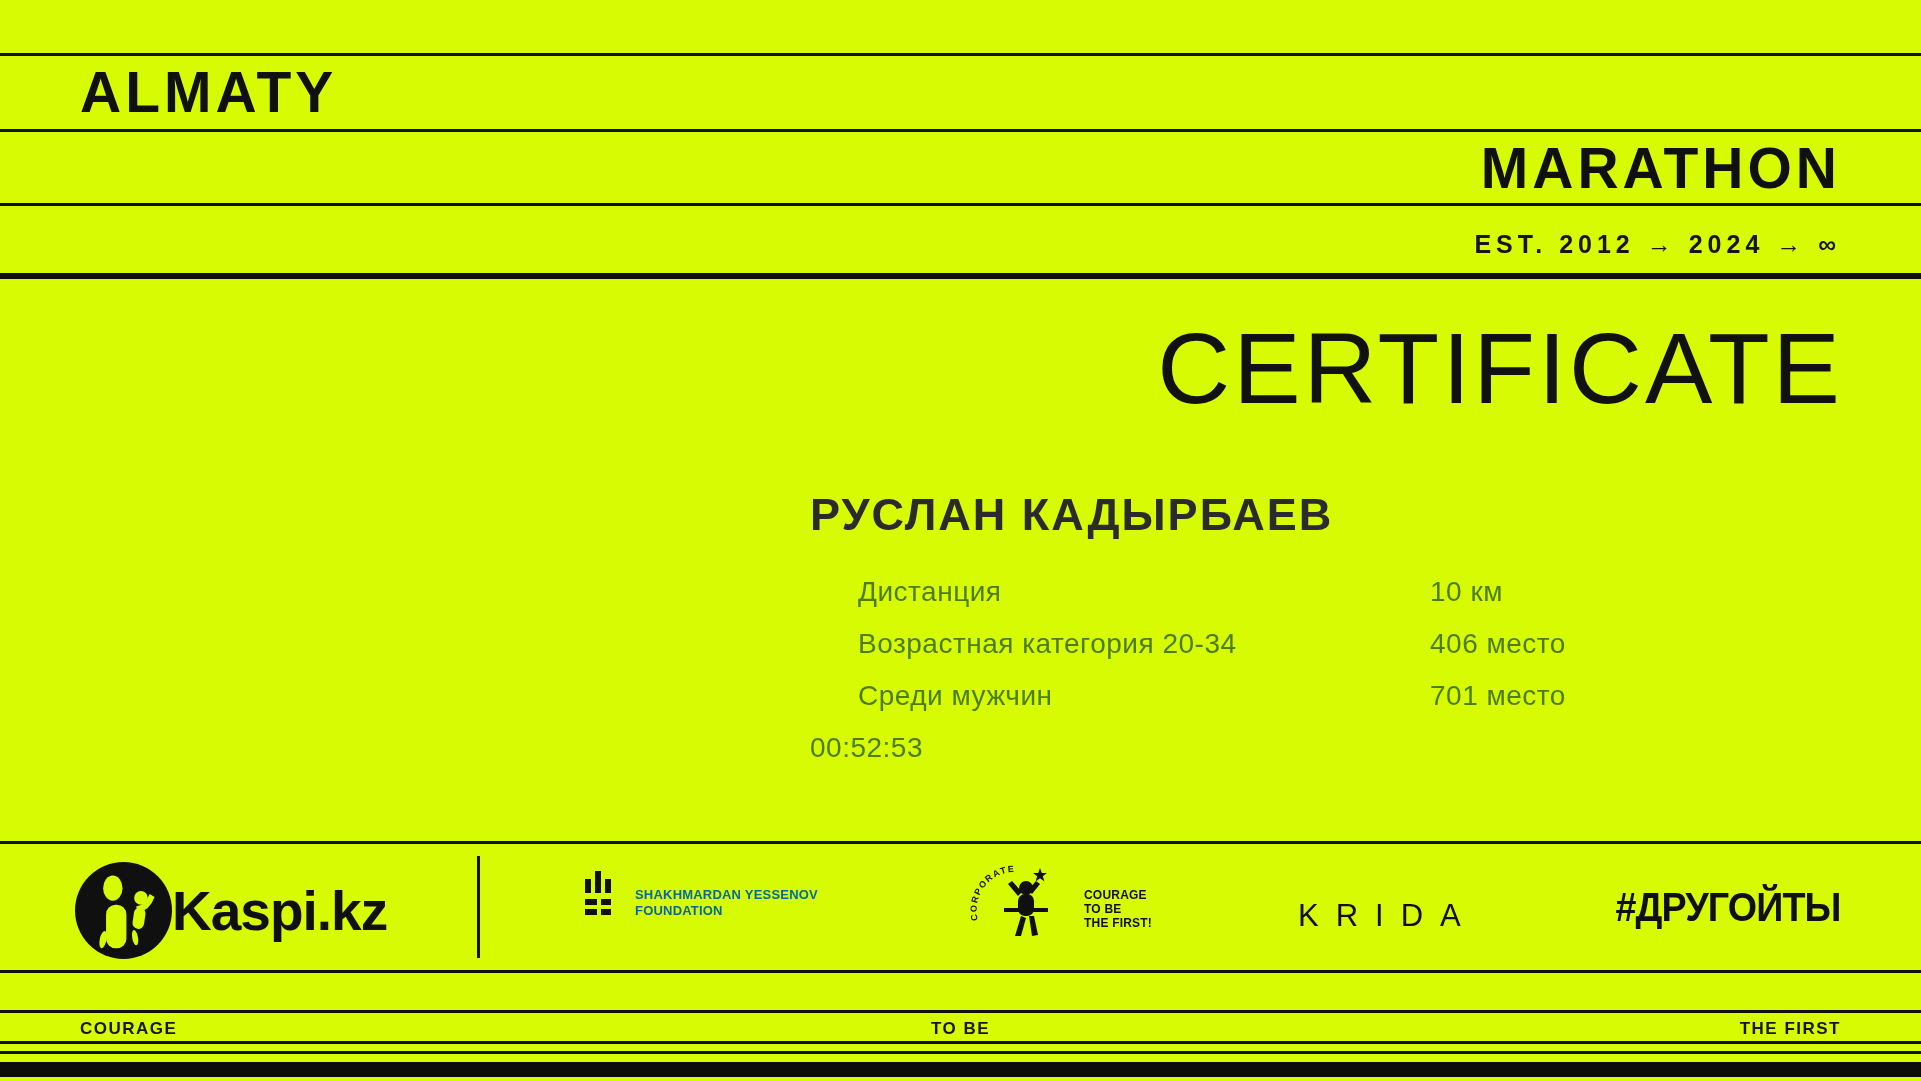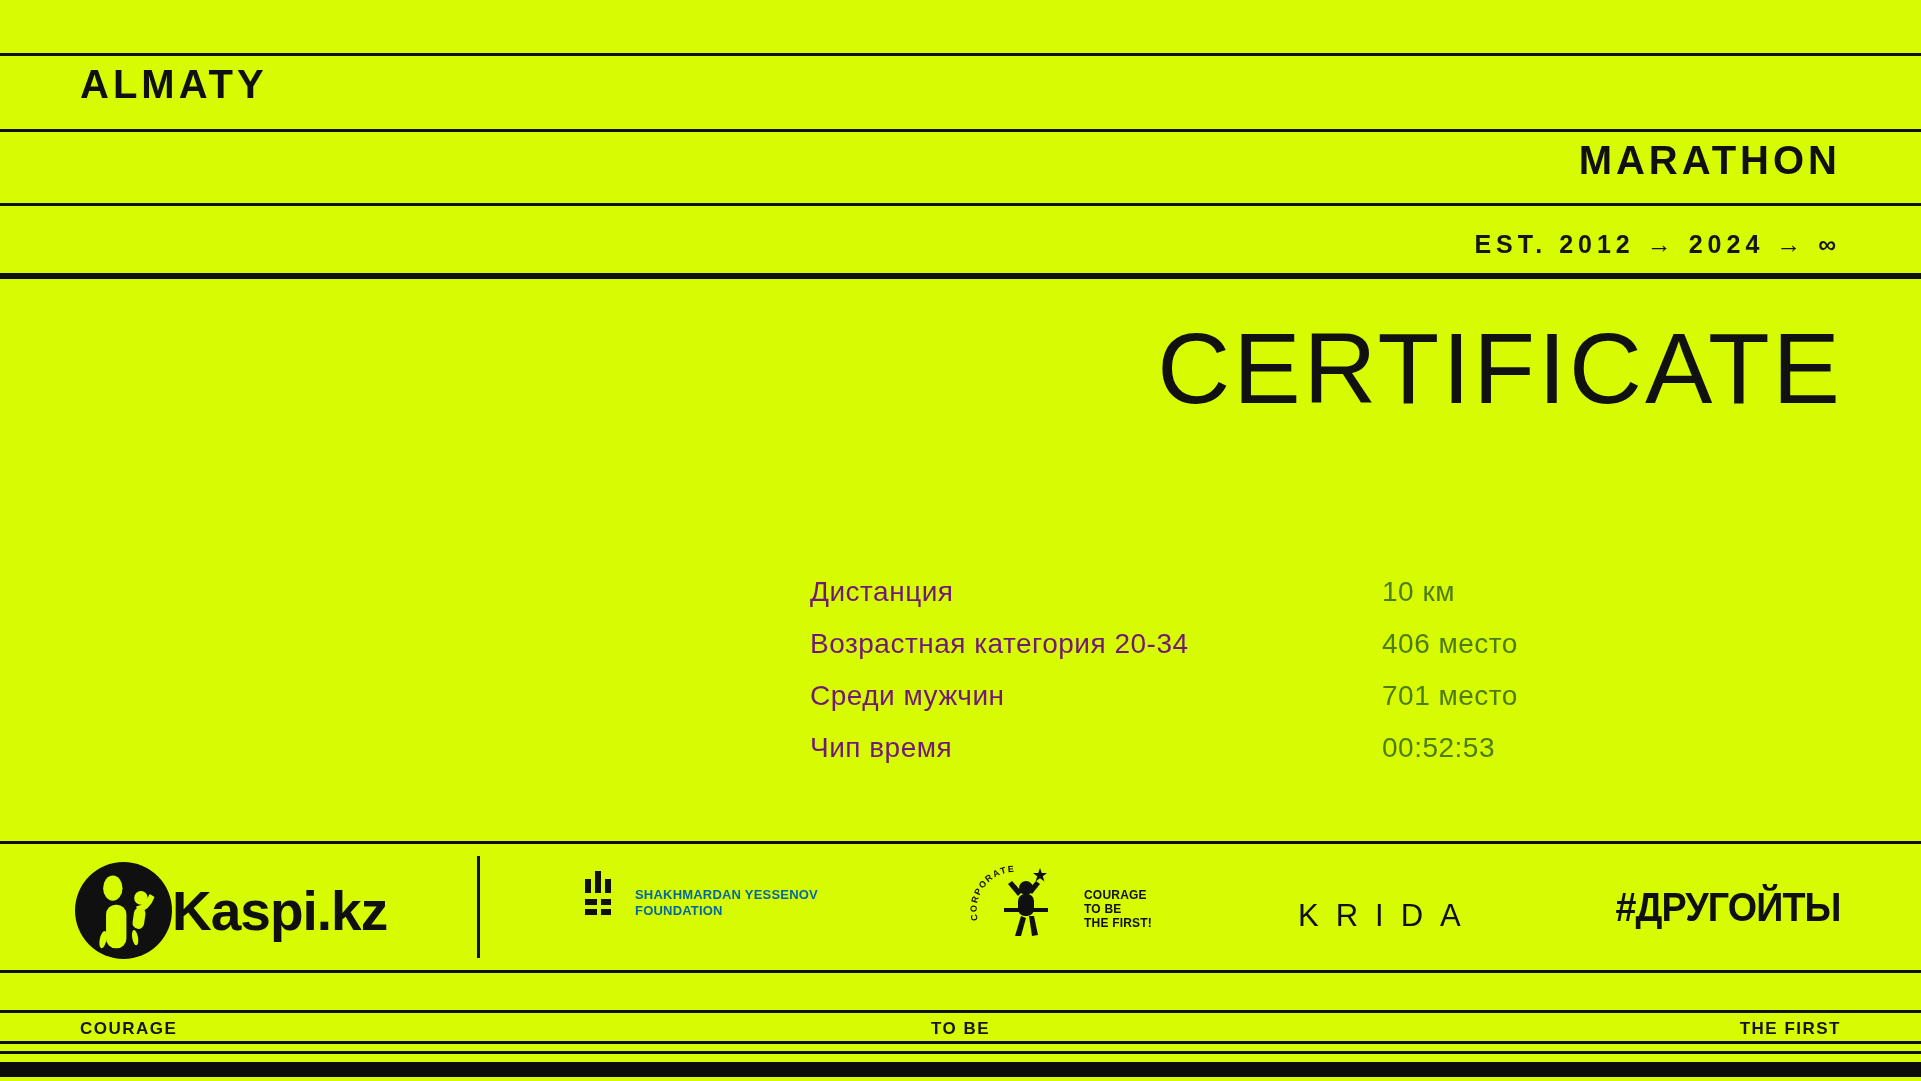--- a/index.html
+++ b/index.html
@@ -5,38 +5,38 @@
   html,body{margin:0;padding:0;background:#9aa400;}
   #stage{
     position:relative;width:1921px;height:1081px;overflow:hidden;
     background:#D7FB02;
     font-family:"Liberation Sans", sans-serif;
     color:#101010;
   }
   .hline{position:absolute;left:0;width:1921px;height:3px;background:#101010;}
   .hline.thick{height:6px;}
   .big-title{
-    position:absolute;font-weight:800;font-size:40px;letter-spacing:4px;
+    position:absolute;font-weight:800;font-size:57px;letter-spacing:4px;
     color:#101010;line-height:1;white-space:nowrap;
   }
   .est{
     position:absolute;right:80px;top:230px;font-size:25px;font-weight:600;
     letter-spacing:5px;color:#161616;white-space:nowrap;
   }
   .cert-title{
     position:absolute;right:78px;top:318px;font-size:101px;font-weight:400;
     letter-spacing:3px;color:#111;line-height:1;white-space:nowrap;
   }
   .runner-name{
     position:absolute;left:810px;top:492px;font-size:45px;font-weight:700;
     letter-spacing:2px;color:#2b2b2b;line-height:1;white-space:nowrap;
   }
   .rows{position:absolute;left:810px;top:576px;width:820px;}
   .row{display:flex;height:52px;align-items:flex-start;}
-  .row .lbl{width:572px;font-size:28px;color:#701a75;letter-spacing:0.5px;}
+  .row .lbl{width:572px;font-size:28px;color:#4d7c0f;letter-spacing:0.5px;margin-left:48px;}
   .row .val{font-size:28px;color:#4d7c0f;letter-spacing:0.5px;}
   
   .vdivider{position:absolute;left:477px;top:856px;width:3px;height:102px;background:#101010;}
   .kaspi{position:absolute;left:75px;top:862px;display:flex;align-items:center;}
   .kaspi-text{font-size:55px;font-weight:700;color:#101010;letter-spacing:-1px;}
   .yessenov{position:absolute;left:585px;top:871px;display:flex;gap:22px;}
   .yes-icon{position:relative;width:28px;height:50px;}
   .yes-icon div{position:absolute;background:#101010;}
   .yes-text{padding-top:16px;font-size:13px;font-weight:700;line-height:16px;
     letter-spacing:0.2px;color:#0369a1;white-space:nowrap;}
@@ -63,36 +63,36 @@
 
   <div class="hline" style="top:53px"></div>
   <div class="big-title" style="left:80px;top:64px">ALMATY</div>
   <div class="hline" style="top:129px"></div>
   <div class="big-title" style="right:80px;top:140px">MARATHON</div>
   <div class="hline" style="top:203px"></div>
   <div class="est">EST. 2012 → 2024 → ∞</div>
   <div class="hline thick" style="top:273px"></div>
 
   <div class="cert-title">CERTIFICATE</div>
+  <div class="runner-name">РУСЛАН КАДЫРБАЕВ</div>
 
   <div class="rows">
     <div class="row">
       <div class="lbl">Дистанция</div>
       <div class="val">10 км</div>
     </div>
     <div class="row">
       <div class="lbl">Возрастная категория 20-34</div>
       <div class="val">406 место</div>
     </div>
     <div class="row">
       <div class="lbl">Среди мужчин</div>
       <div class="val">701 место</div>
     </div>
     <div class="row">
-      <div class="lbl">Чип время</div>
       <div class="val">00:52:53</div>
     </div>
   </div>
 
   <div class="hline" style="top:841px"></div>
 
   <div class="kaspi">
     <svg width="97" height="97" viewBox="0 0 100 100">
       <circle cx="50" cy="50" r="50" fill="#101010"></circle>
       <ellipse cx="39" cy="27" rx="10" ry="13" fill="#D7FB02"></ellipse>

